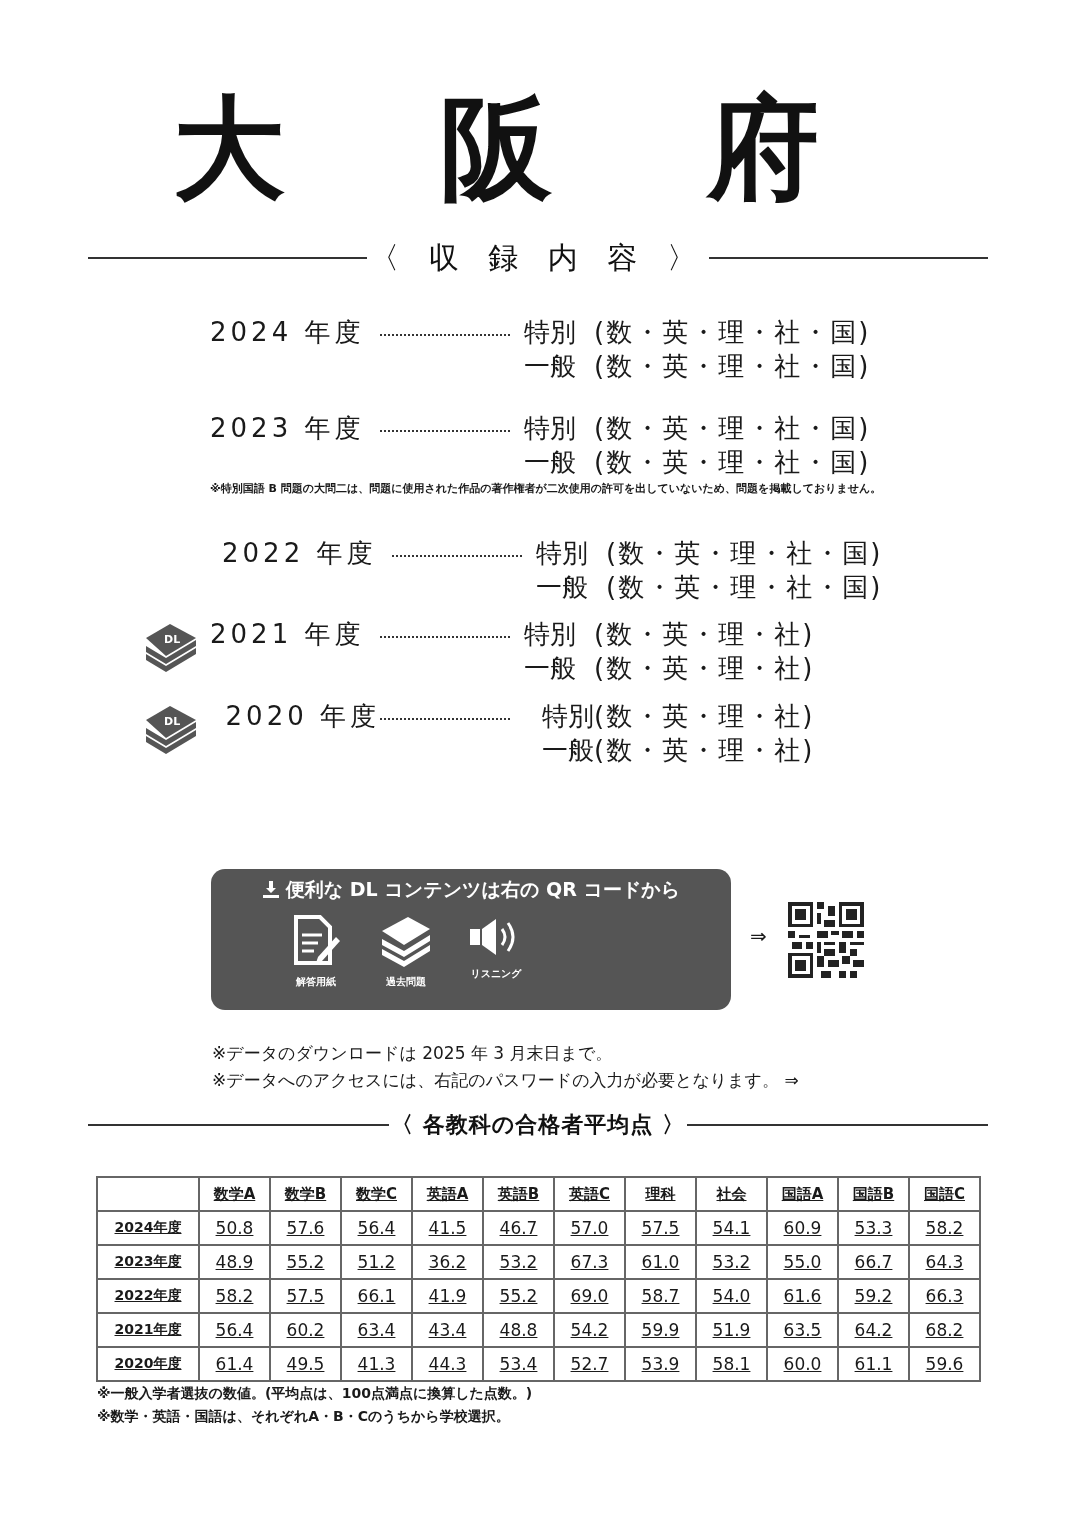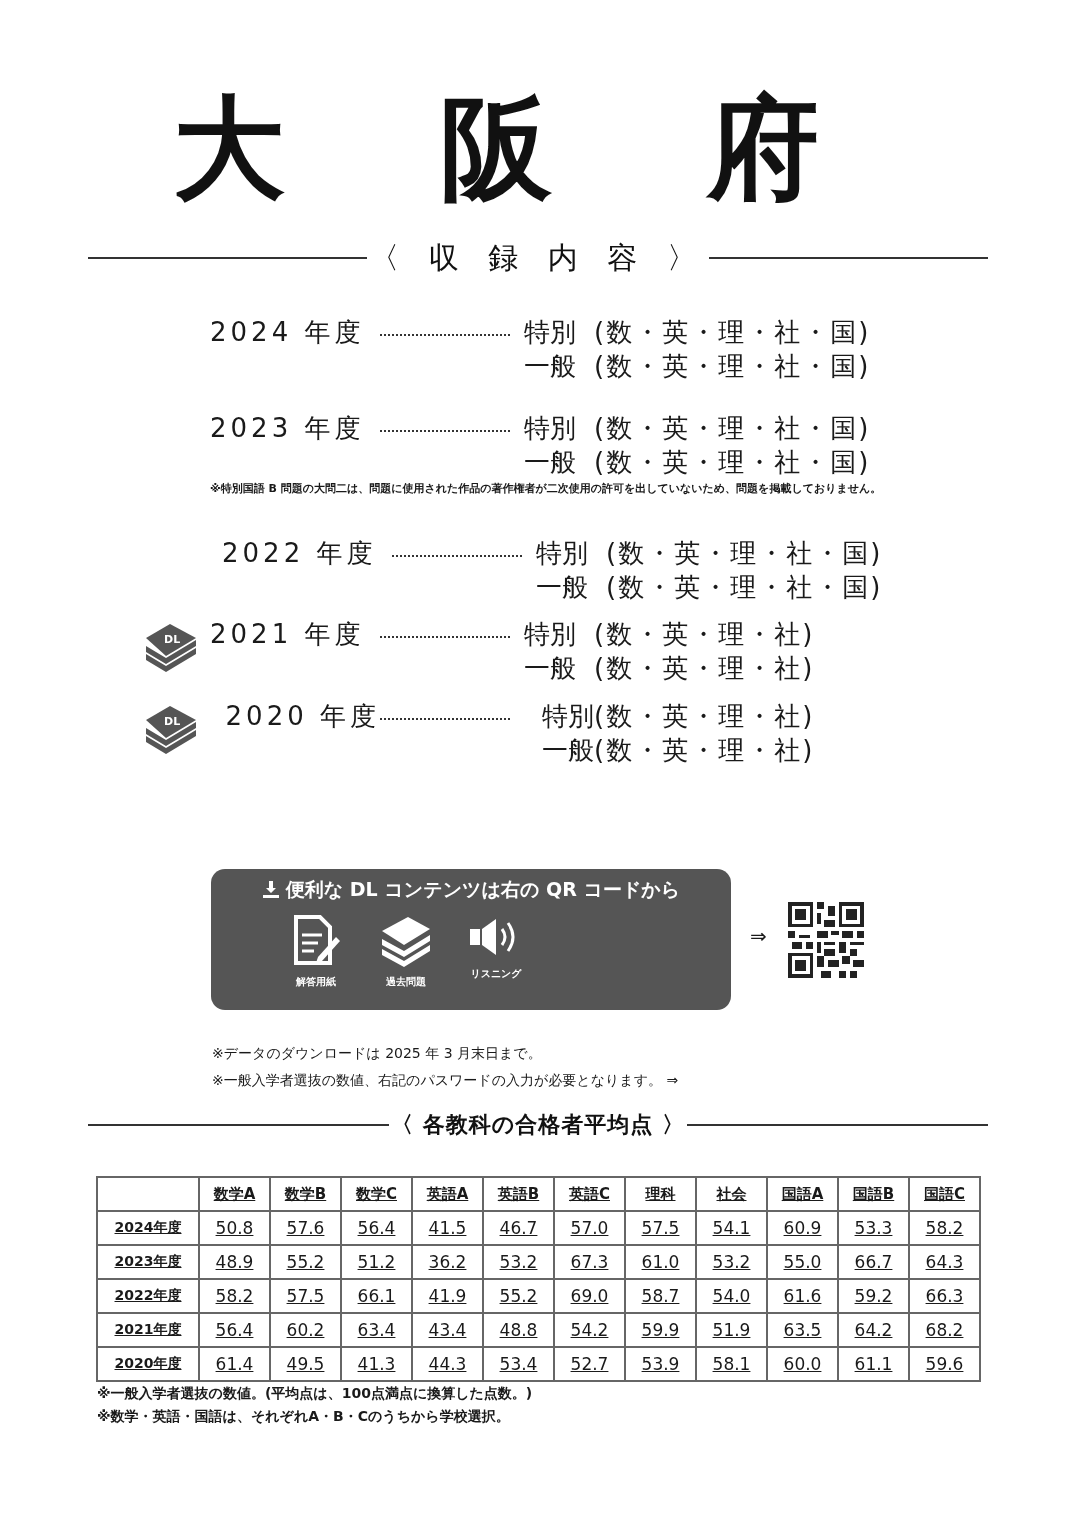--- a/index.html
+++ b/index.html
@@ -21,21 +21,21 @@
   .row.second { padding-left:314px; }
   .note { left:210px; width:680px; font-size:11px; line-height:22px; font-weight:bold; }
   .dl-icon { left:140px; width:60px; height:52px; }
   .dl-box { left:211px; top:869px; width:520px; height:141px; background:#555; border-radius:14px; color:#fff; }
   .dl-box .head { text-align:center; font-size:19px; font-weight:bold; margin-top:8px; }
   .dl-items { display:flex; justify-content:flex-start; padding:0 60px; margin-top:12px; }
   .dl-item { width:90px; text-align:center; }
   .dl-item .cap { font-size:10px; font-weight:bold; margin-top:4px; }
   .qr { left:788px; top:902px; width:76px; height:76px; }
   .arrow { font-size:20px; }
-  .notice { left:212px; width:700px; font-size:14px; line-height:27px; }
+  .notice { left:212px; width:700px; font-size:17px; line-height:27px; }
   table.scores { position:absolute; left:96px; top:1176px; border-collapse:collapse; font-size:17px;text-decoration:underline; }
   table.scores th, table.scores td { border:2px solid #666; height:32px; text-align:center; padding:0; }
   table.scores th { font-weight:bold; font-size:15px; width:68px; }
   table.scores th.corner { width:100px; }
   table.scores td.yr { font-size:14px; font-weight:bold; }
   table.scores tr > *:nth-child(n+2) { width:69px; }
   .foot { left:97px; width:700px; font-size:14px; font-weight:bold; line-height:22px; }
 </style>
 </head>
 <body>
@@ -163,21 +163,21 @@
     </div>
   </div>
 </div>
 <div class="abs arrow" style="left:750px;top:924px;">⇒</div>
 <svg class="abs qr" viewBox="0 0 21 21" shape-rendering="crispEdges">
   <rect width="21" height="21" fill="#fff"></rect>
   <path fill="#222" d="M0 0h7v7h-7zM1 1v5h5v-5zM2 2h3v3h-3z M14 0h7v7h-7zM15 1v5h5v-5zM16 2h3v3h-3z M0 14h7v7h-7zM1 15v5h5v-5zM2 16h3v3h-3z M8 0h2v2h-2z M11 1h2v3h-2z M8 3h1v3h-1z M10 5h3v2h-3z M8 8h3v2h-3z M12 8h2v1h-2z M15 8h3v2h-3z M0 8h2v2h-2z M3 9h3v1h-3z M1 11h3v2h-3z M5 11h2v2h-2z M8 11h1v3h-1z M10 11h3v1h-3z M14 11h2v3h-2z M17 11h4v1h-4z M19 8h2v2h-2z M10 13h3v2h-3z M17 13h2v2h-2z M8 15h2v3h-2z M11 16h3v2h-3z M15 15h2v2h-2z M18 16h3v2h-3z M9 19h3v2h-3z M14 19h2v2h-2z M17 19h2v2h-2z"></path>
 </svg>
 
 <div class="abs notice" style="top:1040px;">※データのダウンロードは 2025 年 3 月末日まで。</div>
-<div class="abs notice" style="top:1067px;">※一般入学者選抜の数値、右記のパスワードの入力が必要となります。 ⇒</div>
+<div class="abs notice" style="top:1067px;">※データへのアクセスには、右記のパスワードの入力が必要となります。 ⇒</div>
 
 <div class="abs sec-head" style="top:1105px;">
   <div class="line"></div>
   <div class="label small">〈 各教科の合格者平均点 〉</div>
   <div class="line"></div>
 </div>
 
 <table class="scores">
   <tbody>
       <tr>

